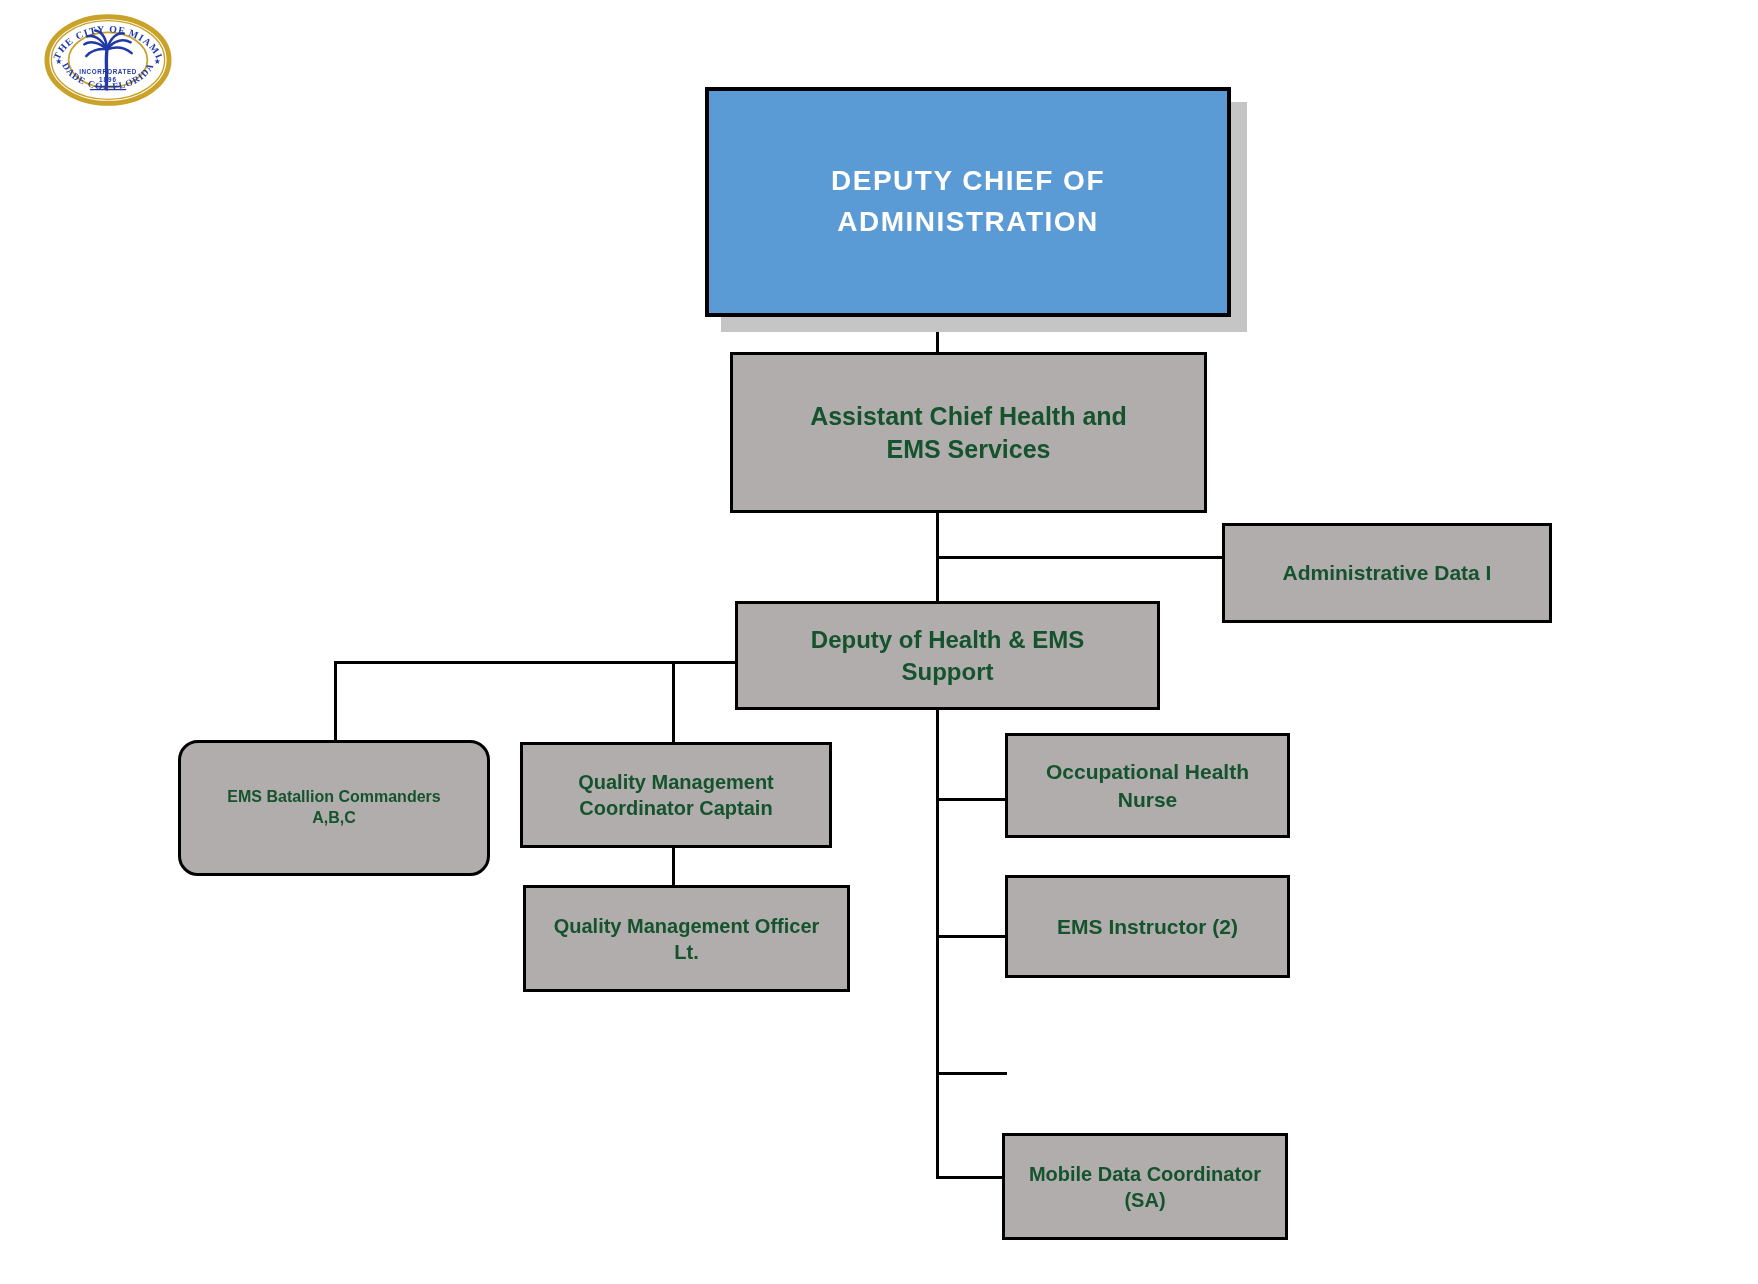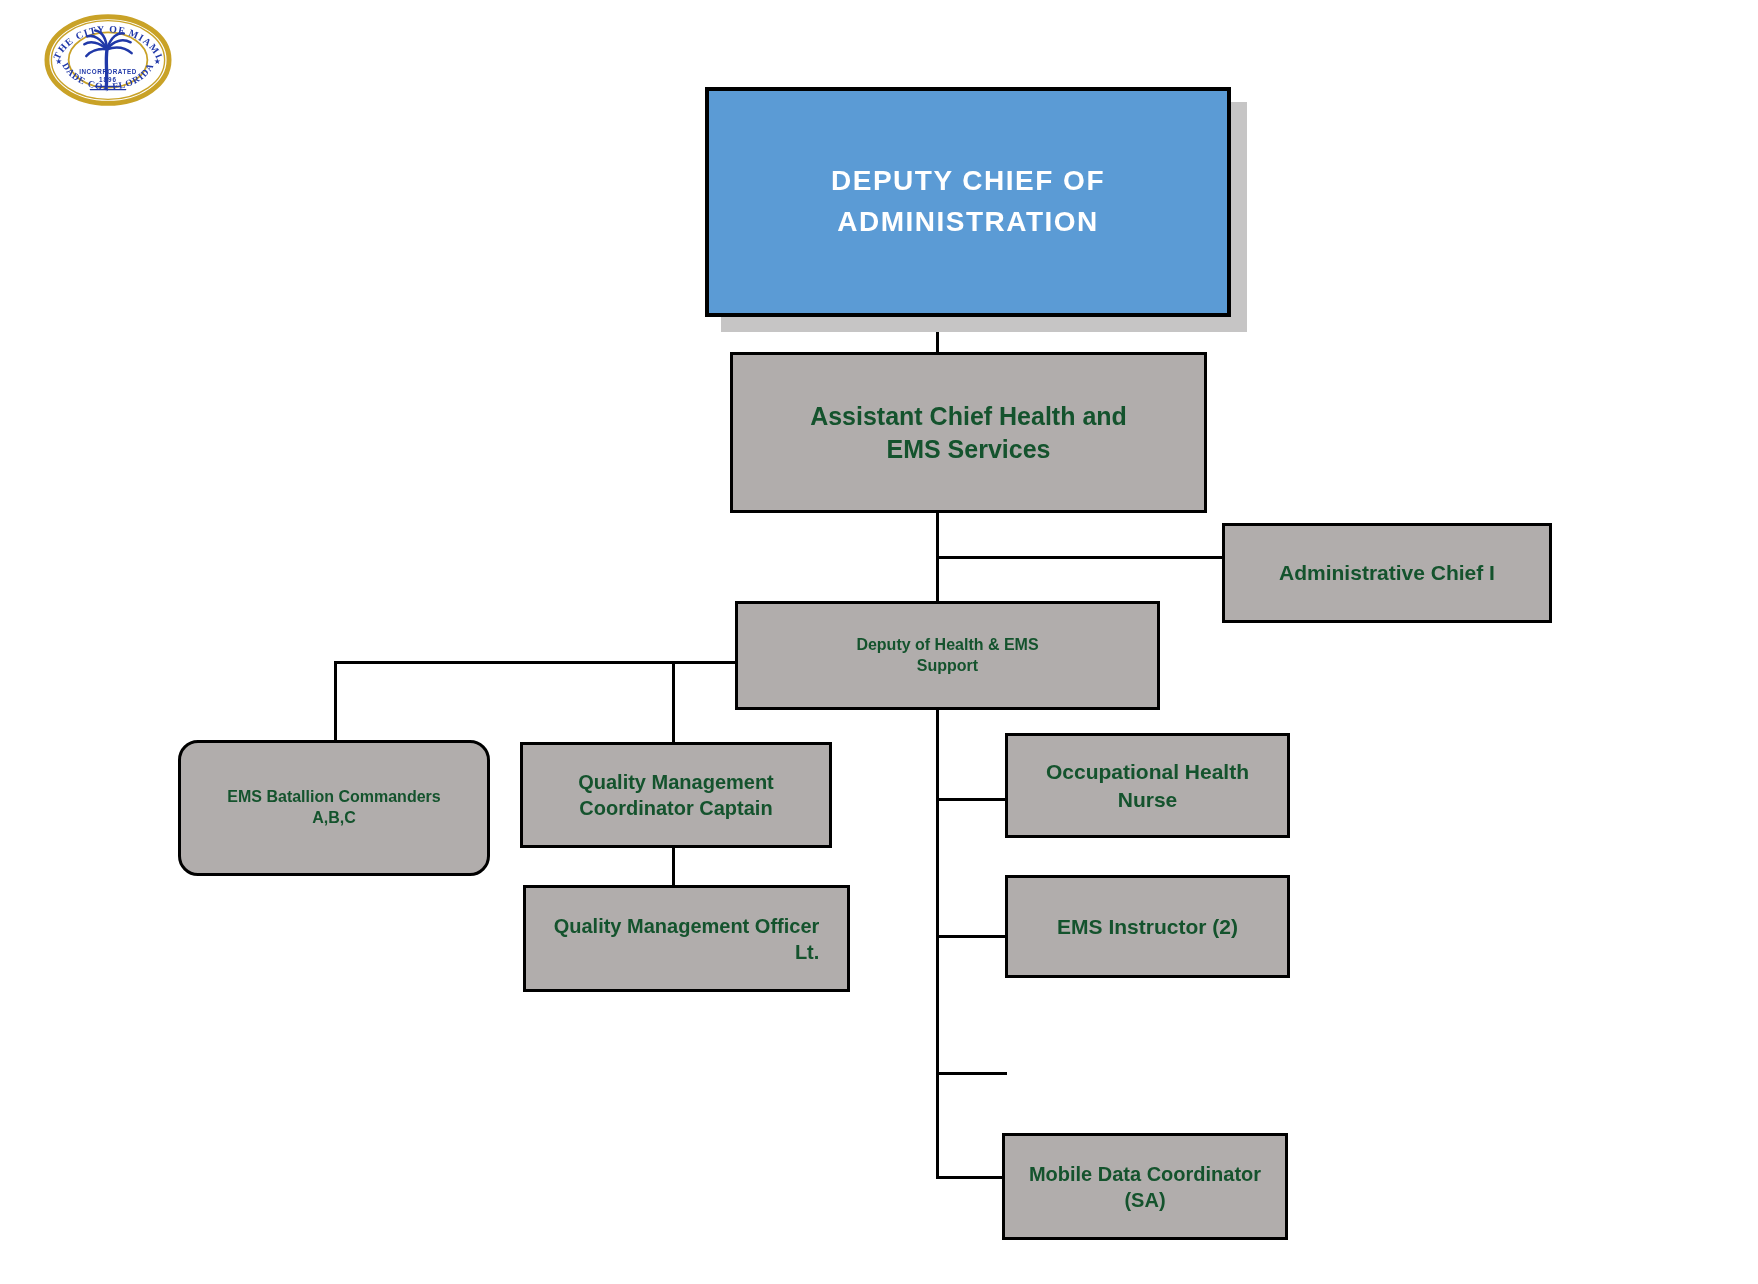--- a/index.html
+++ b/index.html
@@ -95,39 +95,39 @@
     <span>DEPUTY CHIEF OF
 ADMINISTRATION</span>
   </div>
 
   <div class="node" style="left:730px;top:352px;width:477px;height:161px;font-size:25px;">
     <span>Assistant Chief Health and
 EMS Services</span>
   </div>
 
   <div class="node" style="left:1222px;top:523px;width:330px;height:100px;font-size:21px;">
-    <span>Administrative Chief I</span>
+    <span>Administrative Data I</span>
   </div>
 
-  <div class="node" style="left:735px;top:601px;width:425px;height:109px;font-size:16px;">
+  <div class="node" style="left:735px;top:601px;width:425px;height:109px;font-size:24px;">
     <span>Deputy of Health &amp; EMS
 Support</span>
   </div>
 
   <div class="node" style="left:178px;top:740px;width:312px;height:136px;font-size:16px;border-radius:20px;">
     <span>EMS Batallion Commanders
 A,B,C</span>
   </div>
 
   <div class="node" style="left:520px;top:742px;width:312px;height:106px;font-size:20px;">
     <span>Quality Management
 Coordinator Captain</span>
   </div>
 
-  <div class="node" style="left:523px;top:885px;width:327px;height:107px;font-size:20px;text-align:right;">
+  <div class="node" style="left:523px;top:885px;width:327px;height:107px;font-size:20px;">
     <span>Quality Management Officer
 Lt.</span>
   </div>
 
   <div class="node" style="left:1005px;top:733px;width:285px;height:105px;font-size:21px;">
     <span>Occupational Health
 Nurse</span>
   </div>
 
   <div class="node" style="left:1005px;top:875px;width:285px;height:103px;font-size:21px;">

